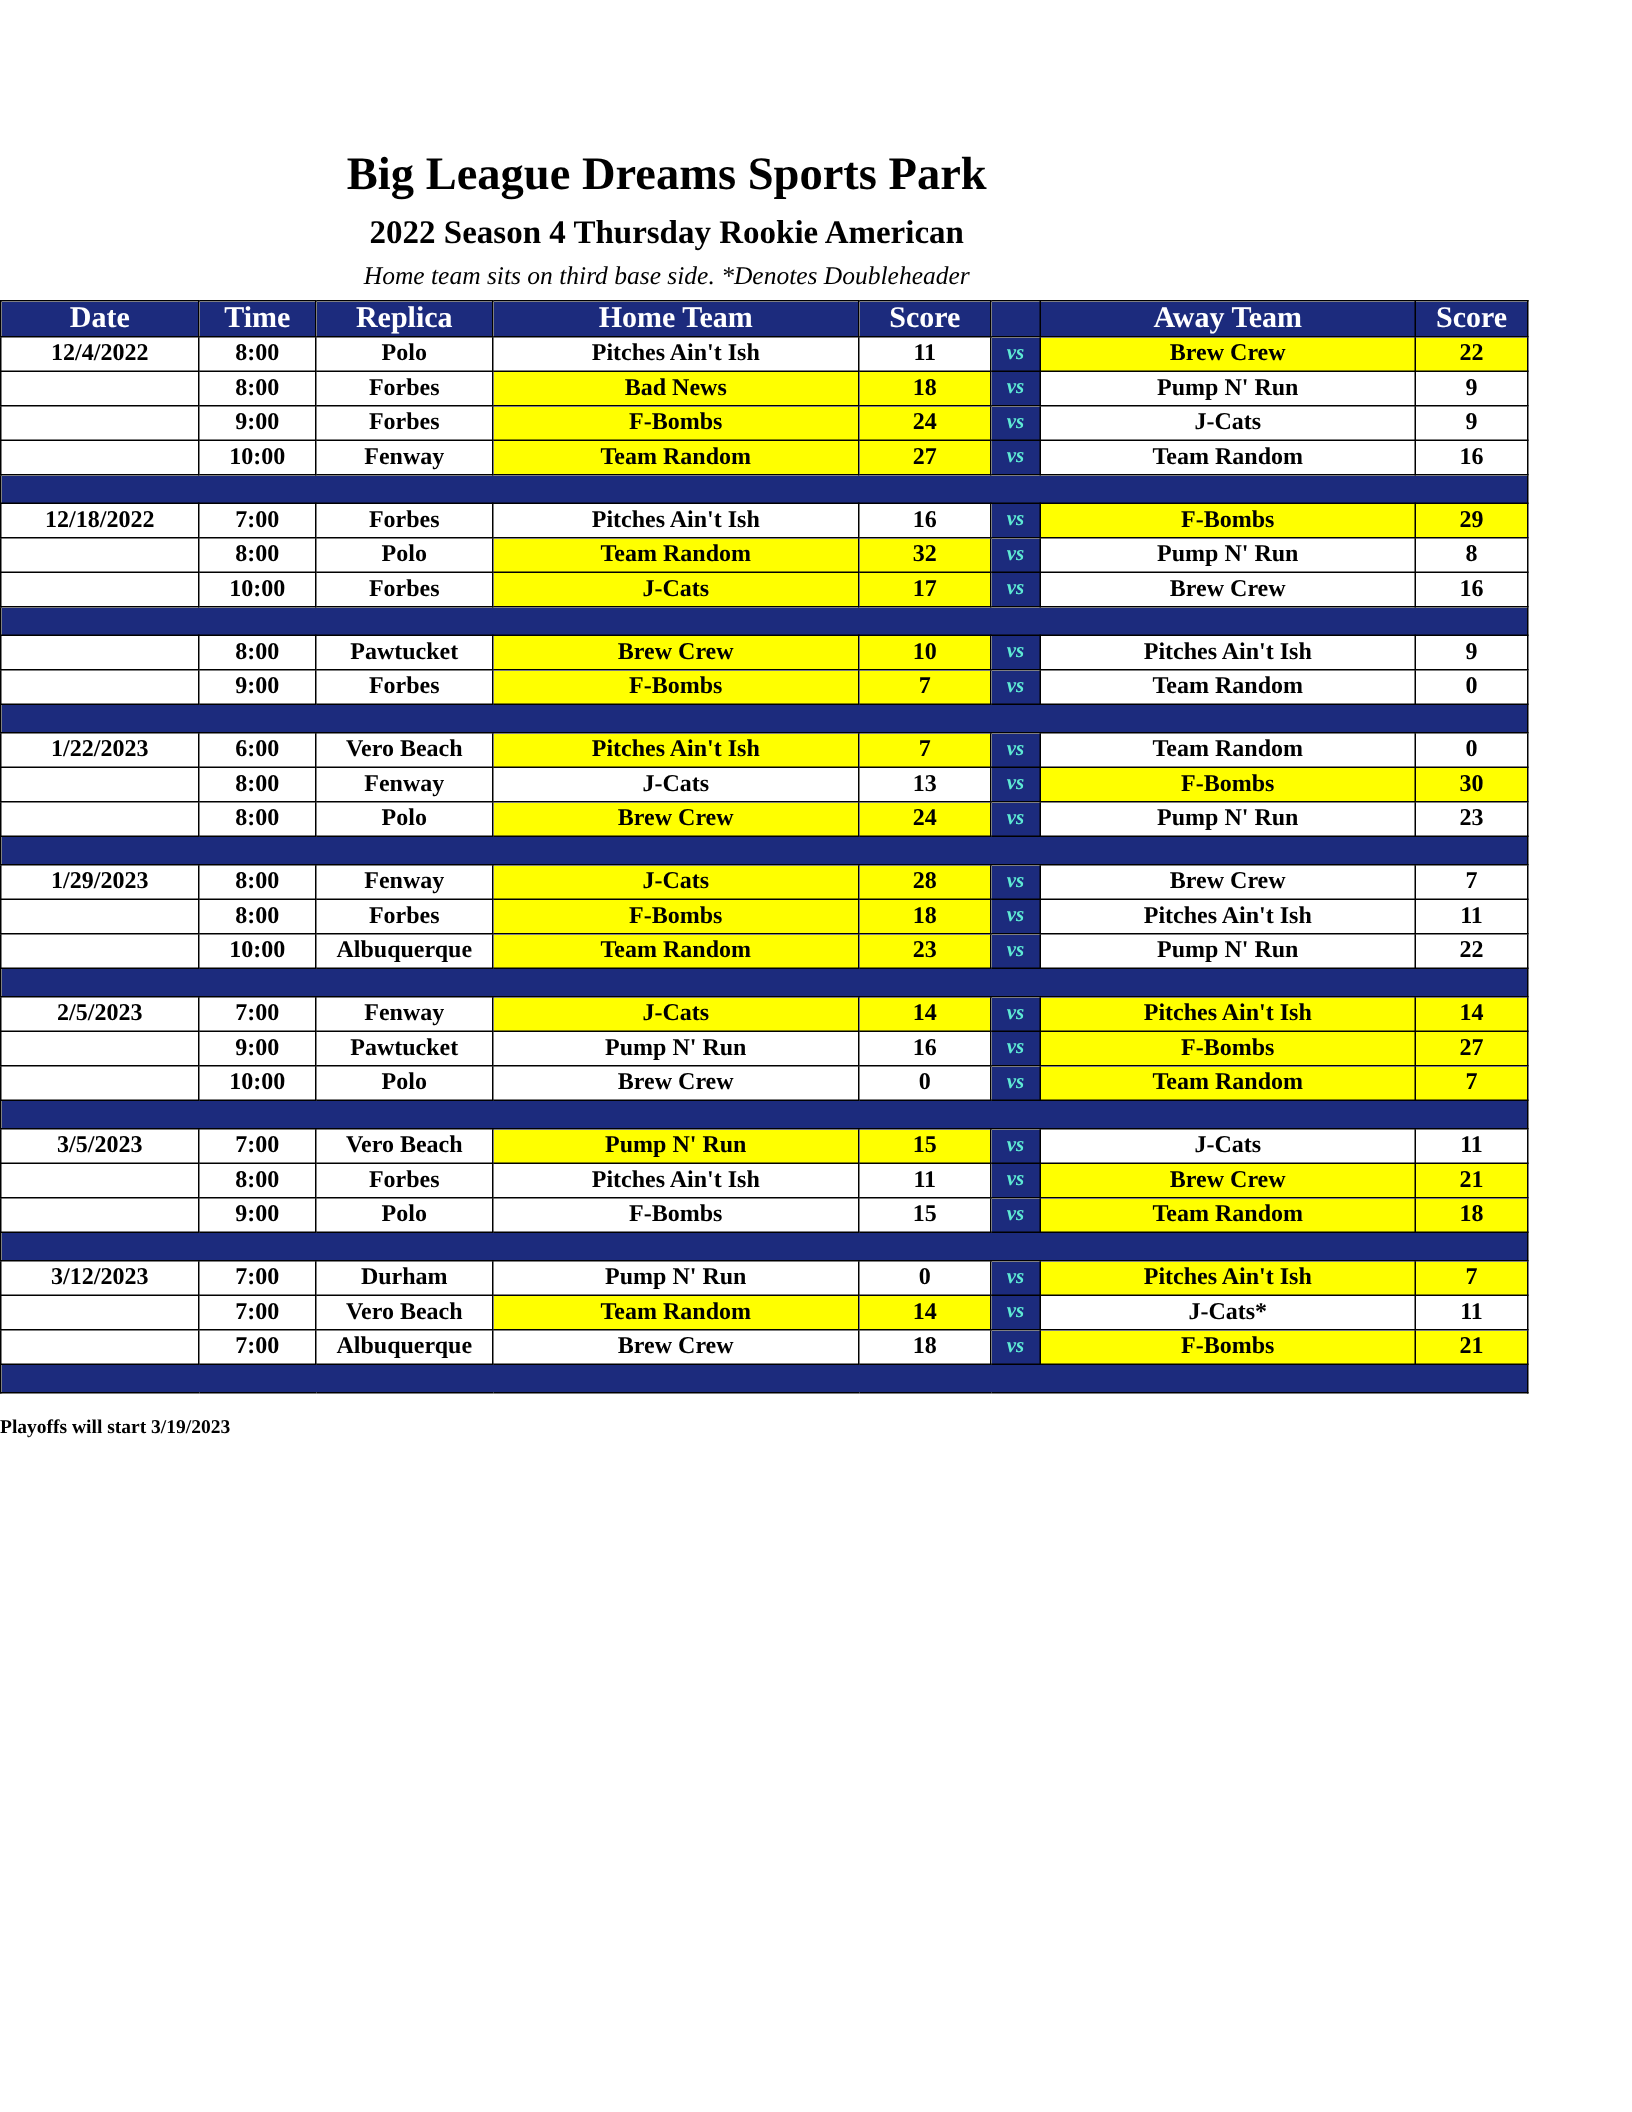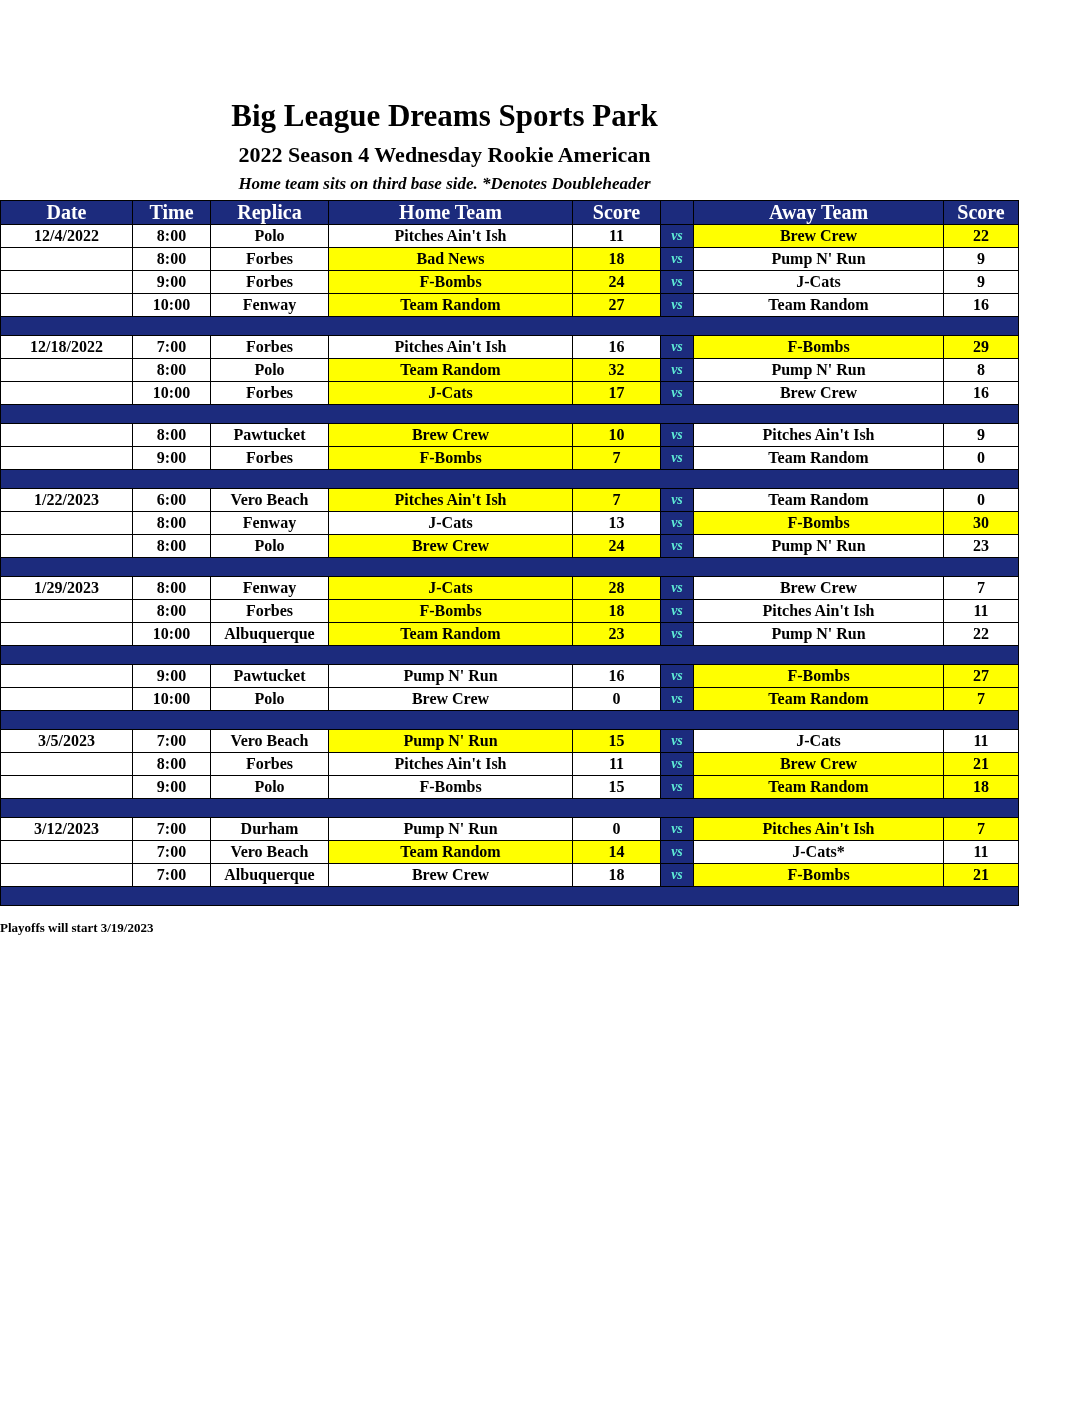--- a/index.html
+++ b/index.html
@@ -25,21 +25,21 @@
   .subtitle {
     text-align: center;
     font-size: 22px;
     font-weight: bold;
     margin: 8px 0 6px 0;
     color: #000;
   }
   .note {
     text-align: center;
     font-size: 17px;
-    font-weight: bold;
+    font-weight: normal;
     font-style: italic;
     margin: 0 0 6px 0;
     color: #000;
   }
   table.schedule {
     border-collapse: collapse;
     table-layout: fixed;
     width: 1018px;
     margin: 0 auto;
   }
@@ -88,21 +88,21 @@
     font-size: 13px;
     font-weight: bold;
     color: #000;
   }
 </style>
 </head>
 <body>
 
 <div class="page">
   <h1 class="title">Big League Dreams Sports Park</h1>
-  <h2 class="subtitle">2022 Season 4 Wednesday Rookie American</h2>
+  <h2 class="subtitle">2022 Season 4 Thursday Rookie American</h2>
   <div class="note">Home team sits on third base side.  *Denotes Doubleheader</div>
 
   <table class="schedule">
     <colgroup>
       <col class="c-date">
         <col class="c-time">
         <col class="c-replica">
         <col class="c-home">
       <col class="c-hscore">
         <col class="c-vs">
@@ -281,20 +281,30 @@
           <td class="hl">Team Random</td>
           <td class="hl">23</td>
           <td class="vs">vs</td>
           <td>Pump N' Run</td>
           <td>22</td>
         </tr>
         <tr class="sep">
           <td colspan="8"></td>
         </tr>
         <tr>
+          <td>2/5/2023</td>
+          <td>7:00</td>
+          <td>Fenway</td>
+          <td class="hl">J-Cats</td>
+          <td class="hl">14</td>
+          <td class="vs">vs</td>
+          <td class="hl">Pitches Ain't Ish</td>
+          <td class="hl">14</td>
+        </tr>
+        <tr>
           <td></td>
           <td>9:00</td>
           <td>Pawtucket</td>
           <td>Pump N' Run</td>
           <td>16</td>
           <td class="vs">vs</td>
           <td class="hl">F-Bombs</td>
           <td class="hl">27</td>
         </tr>
         <tr>

